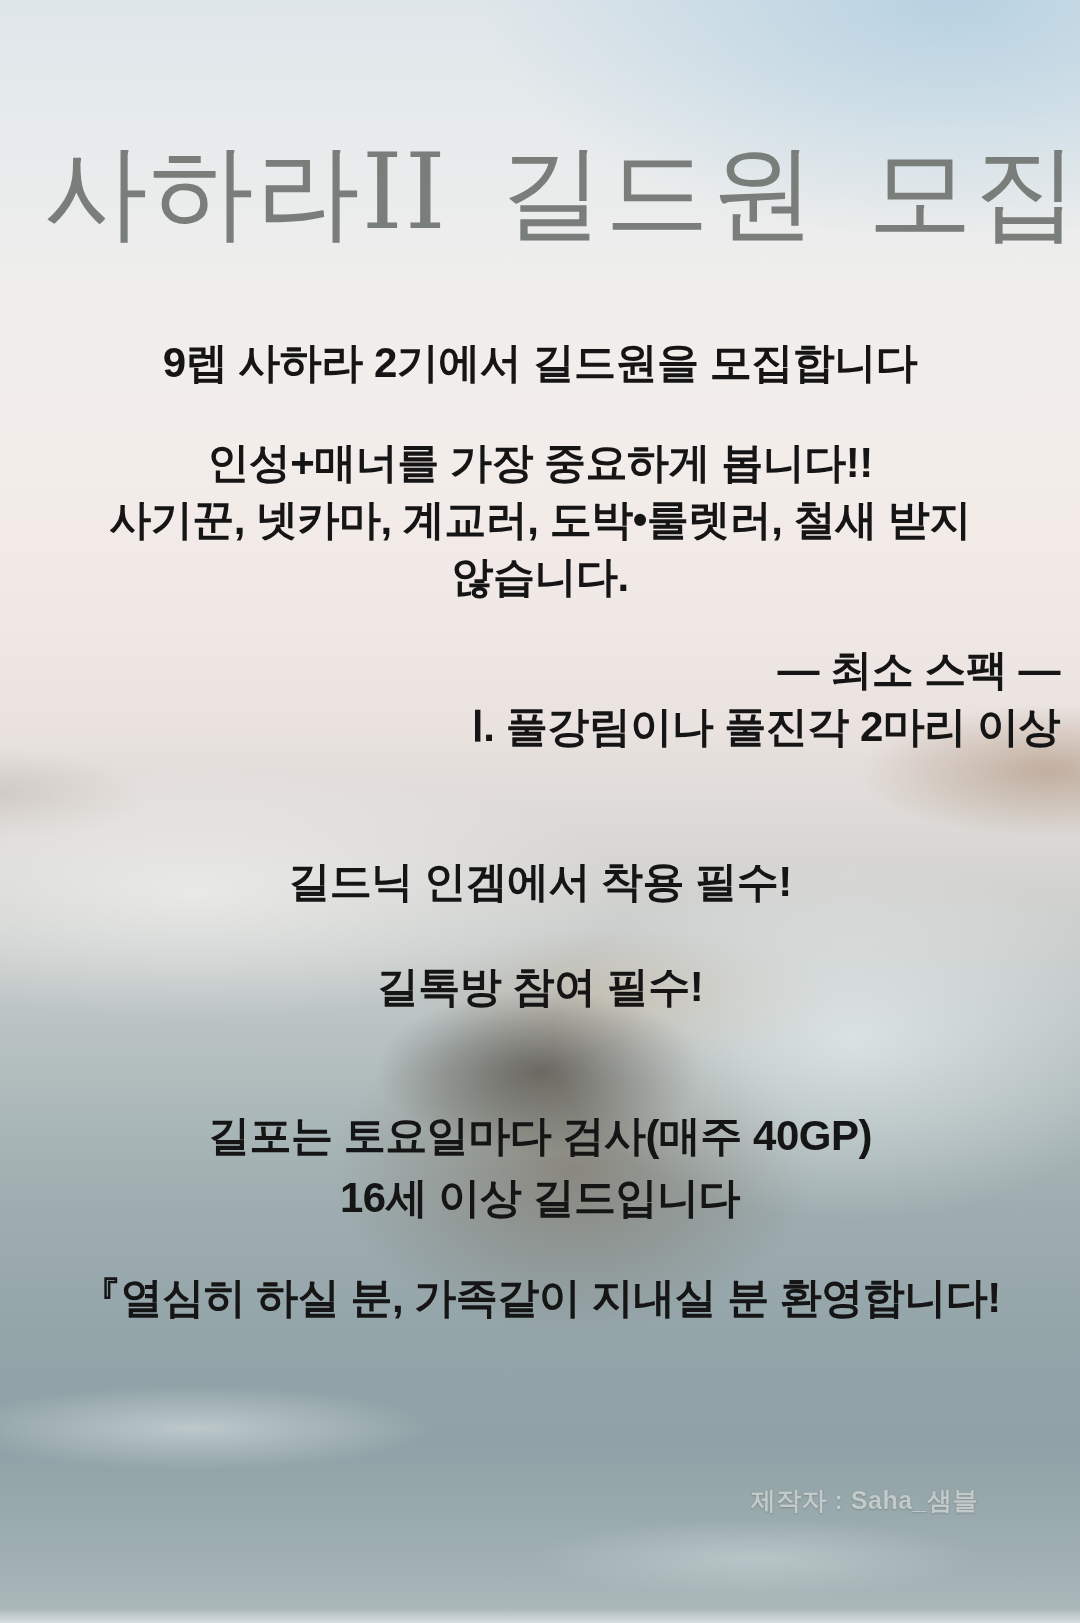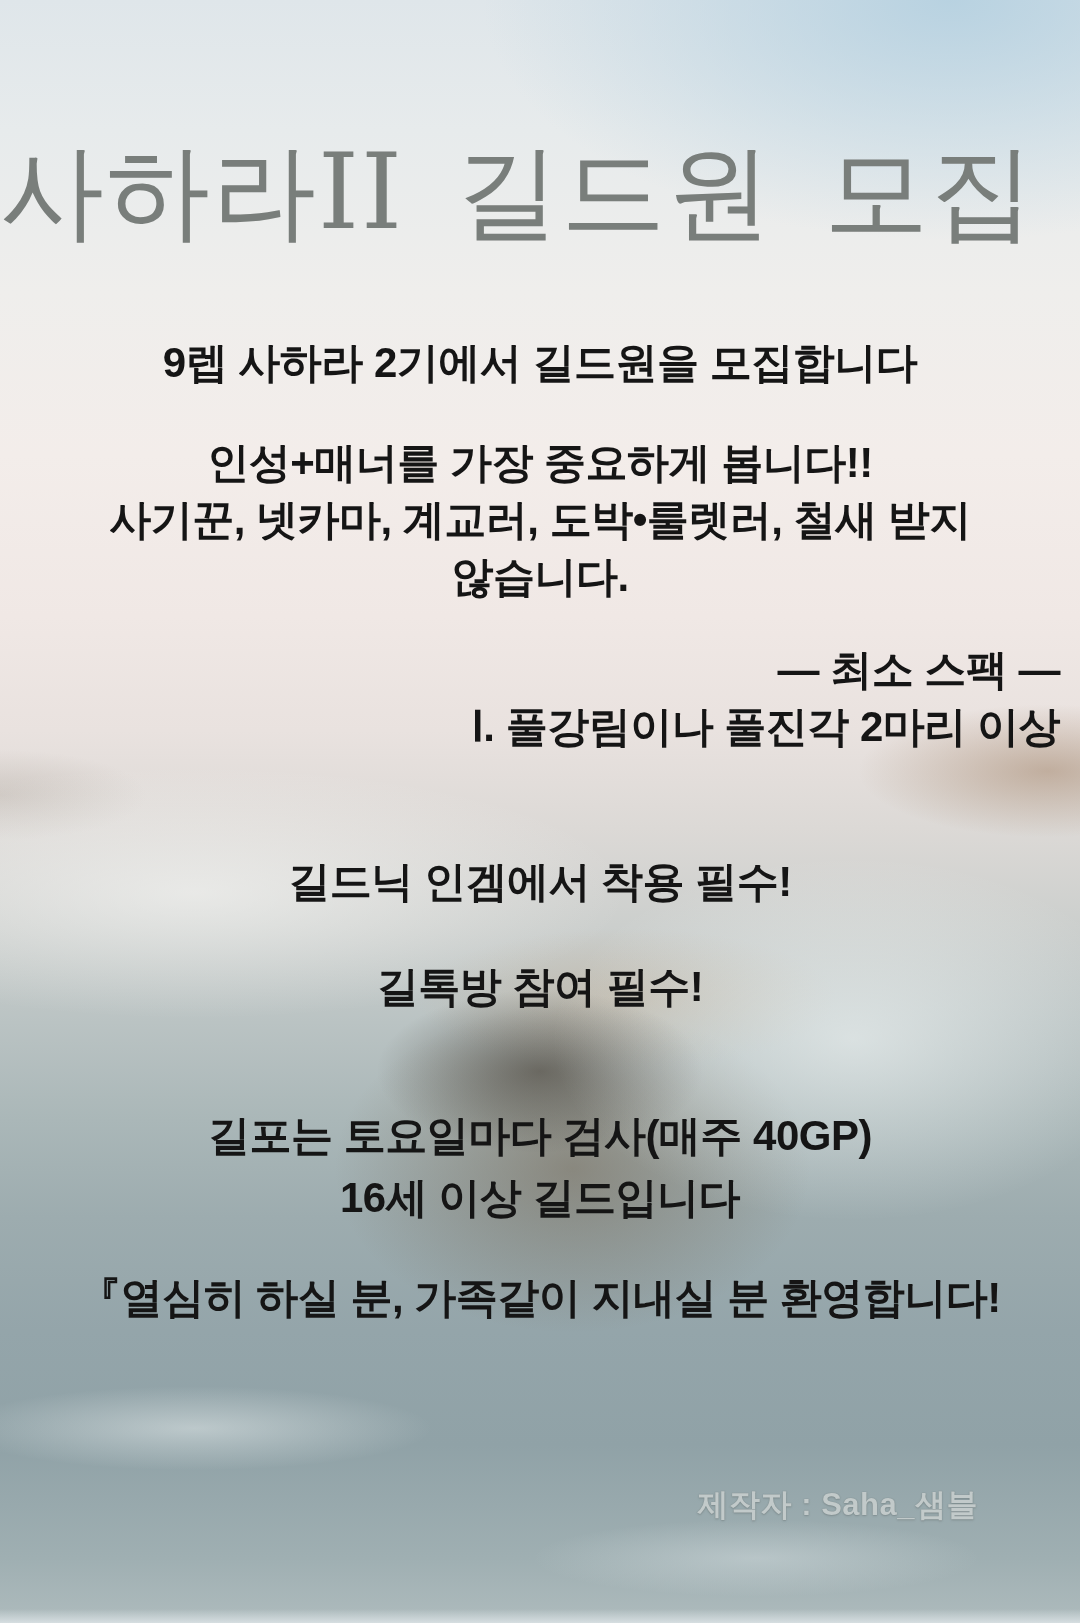--- a/index.html
+++ b/index.html
@@ -23,21 +23,21 @@
       radial-gradient(ellipse 270px 95px at 97% 47.5%, rgba(158,126,98,0.50), rgba(158,126,98,0) 70%),
       radial-gradient(ellipse 210px 65px at 0% 49%, rgba(172,162,152,0.35), rgba(172,162,152,0) 70%),
       radial-gradient(ellipse 720px 370px at 88% 0%, rgba(180,208,224,0.90), rgba(180,208,224,0) 65%),
       linear-gradient(180deg,
         #dfe6ea 0%, #e7ebec 8%, #efeeec 18%, #f3edea 28%, #f0e8e5 38%,
         #e9e2df 45%, #dcd9d6 51%, #cccfcd 57%, #bac3c3 63%, #aab7b8 69%,
         #9dacaf 75%, #94a5aa 82%, #90a2a7 89%, #9fafb2 96%, #aebbbd 100%);
   }
   .title {
     position:absolute; left:0; right:0; top:122px;
-    text-align:left;
+    text-align:right;
     font-family:"DejaVu Serif","Liberation Serif",serif;
     font-size:104px; line-height:1.35; font-weight:400;
     color:#797e7b; letter-spacing:2px; word-spacing:16px;
     white-space:nowrap;
   }
   .txt {
     position:absolute; left:20px; right:20px;
     text-align:center;
     color:#151515; font-weight:600;
     font-size:42px; line-height:57px; letter-spacing:-0.5px;
@@ -45,21 +45,21 @@
   .t-intro   { top:322px;margin-top:12px; }
   .t-person  { top:434px; }
   .t-specs   { top:641px;text-align:right; }
   .t-rule1   { top:853px; }
   .t-rule2   { top:958px; }
   .t-rule3   { top:1063px;margin-top:44px; }
   .t-rule4   { top:1169px; }
   .t-closing { top:1269px; }
   .credit {
     position:absolute; top:1484px; right:102px;
-    font-size:31px; font-weight:600; letter-spacing:0.5px;
+    font-size:25px; font-weight:600; letter-spacing:0.5px;
     color:#c2caca;
     text-shadow: 0 1px 2px rgba(95,106,106,0.40), 0 0 1px rgba(95,106,106,0.55);
   }
 </style>
 </head>
 <body>
 
 <div class="poster">
   <div class="bg"></div>
 

